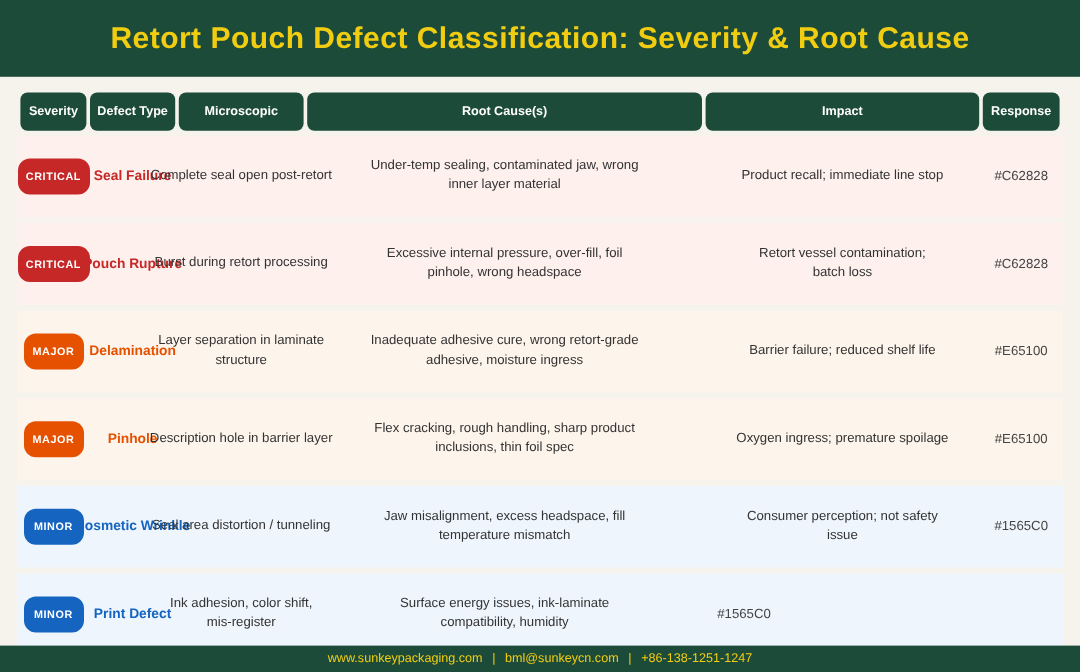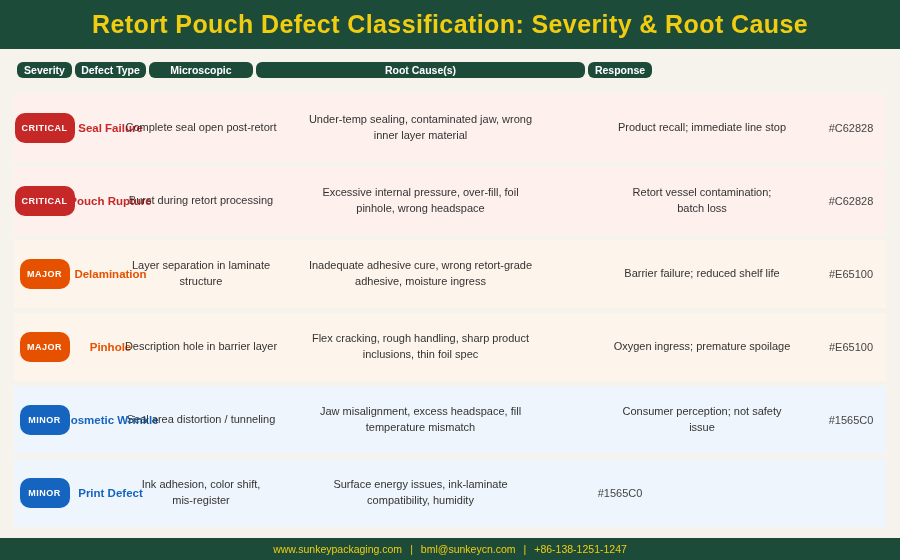--- a/index.html
+++ b/index.html
@@ -5,40 +5,40 @@
   * { margin: 0; padding: 0; box-sizing: border-box; }
   html, body { width: 900px; height: 560px; overflow: hidden; }
   body {
     position: relative;
     font-family: "Liberation Sans", sans-serif;
     background: #F6F3ED;
     color: #333;
   }
   
   .banner {
-    height: 49px;
+    height: 64px;
     background: #1D4B3A;
     display: flex;
     align-items: center;
     justify-content: center;
   }
   .banner h1 {
     color: #F1CD11;
     font-size: 25px;
     font-weight: bold;
     letter-spacing: 0.4px;
   }
   
   .table-wrap { padding: 13px 14px 0 14px; }
   .hdr-row, .row {
     display: flex;
     gap: 3px;
     padding: 0 3px;
   }
-  .hdr-row { height: 16px; margin-bottom: 16px; }
+  .hdr-row { height: 32px; margin-bottom: 4px; }
   .hdr-cell {
     background: #1D4B3A;
     color: #ffffff;
     font-weight: bold;
     font-size: 10.5px;
     border-radius: 6px;
     display: flex;
     align-items: center;
     justify-content: center;
     text-align: center;
@@ -115,20 +115,21 @@
   <h1>Retort Pouch Defect Classification: Severity &amp; Root Cause</h1>
 </div>
 
 <div class="table-wrap">
 
   <div class="hdr-row">
     <div class="hdr-cell c-sev">Severity</div>
     <div class="hdr-cell c-def">Defect Type</div>
     <div class="hdr-cell c-desc">Microscopic</div>
     <div class="hdr-cell c-root">Root Cause(s)</div>
+    <div class="hdr-cell c-imp">Impact</div>
     <div class="hdr-cell c-resp">Response</div>
   </div>
 
   <div class="row" style="background: rgb(253, 240, 237);">
     <div class="cell c-sev">
       <div class="badge" style="background: rgb(198, 40, 40);">CRITICAL</div>
     </div>
     <div class="cell c-def">
       <span class="defect" style="color: rgb(198, 40, 40);">Seal Failure</span>
     </div>

